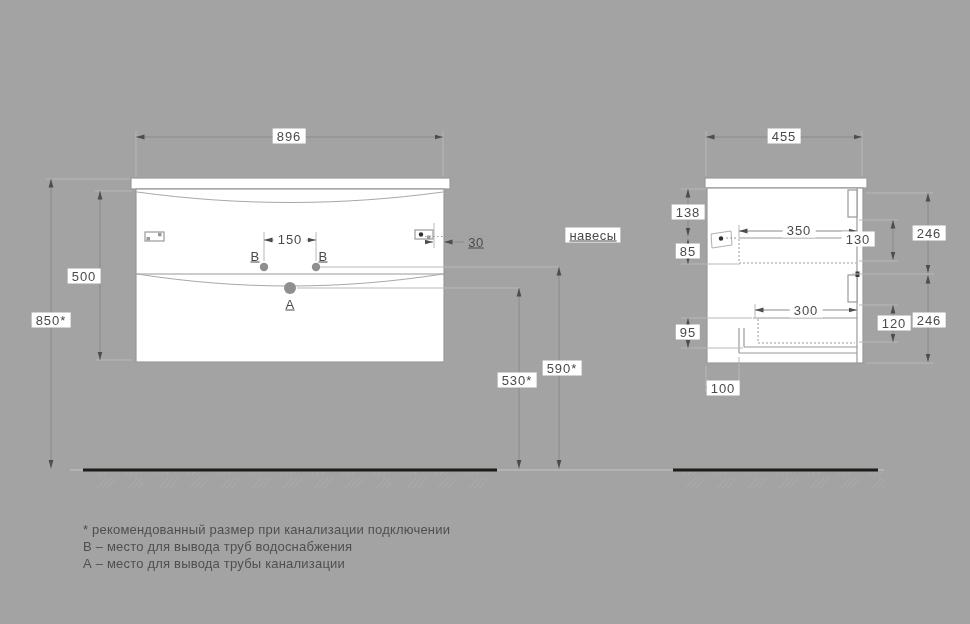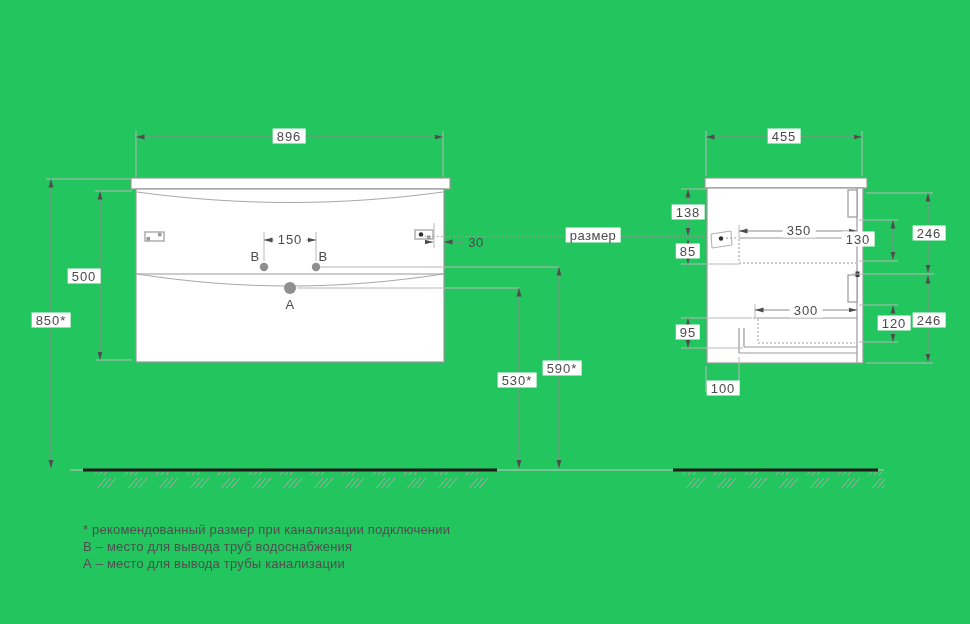--- a/index.html
+++ b/index.html
@@ -1,22 +1,22 @@
 <!DOCTYPE html>
 <html><head>
 <meta charset="utf-8">
 <style>
   html,body{margin:0;padding:0;background:#fff;}
-  .canvas{position:relative;width:970px;height:624px;background:#22c55e;overflow:hidden;
+  .canvas{position:relative;width:970px;height:624px;background:#a3a3a3;overflow:hidden;
           font-family:"Liberation Sans", sans-serif;}
   .canvas svg{position:absolute;left:0;top:0;}
   .lbl{position:absolute;transform:translate(-50%,-50%);font-size:13px;color:#4a4a4a;
        letter-spacing:1px;white-space:nowrap;line-height:1;}
   .lbl.bg{background:#fff;padding:1px 4px;}
-  .lbl.small{letter-spacing:0.5px;}
+  .lbl.small{letter-spacing:0.5px;text-decoration:underline;}
   .notes{position:absolute;left:83px;top:521px;font-size:13px;color:#4f4f4f;
          letter-spacing:0.2px;}
   .notes .note{height:17px;line-height:17px;white-space:nowrap;}
   
   .ln{stroke:#9a9a9a;stroke-width:1.2;fill:none;}
   .lnf{stroke:#9a9a9a;stroke-width:1.2;fill:#fff;}
   .ext{stroke:#b8b8b8;stroke-width:1;fill:none;}
   .dim{stroke:#8a8a8a;stroke-width:1;fill:none;}
   .dsh{stroke:#9a9a9a;stroke-width:1;fill:none;stroke-dasharray:2 2;}
   .dtl{stroke:#9c9c9c;stroke-width:1;fill:none;stroke-dasharray:1.5 2.5;}
@@ -165,21 +165,21 @@
   <div class="lbl bg" style="left:289px;top:136px">896</div>
   <div class="lbl bg" style="left:84px;top:276px">500</div>
   <div class="lbl bg" style="left:51px;top:320px">850*</div>
   <div class="lbl bg" style="left:290px;top:239px">150</div>
   <div class="lbl small" style="left:476px;top:242px">30</div>
   <div class="lbl small" style="left:255px;top:256px">B</div>
   <div class="lbl small" style="left:323px;top:256px">B</div>
   <div class="lbl small" style="left:290px;top:304px">A</div>
   <div class="lbl bg" style="left:517px;top:380px">530*</div>
   <div class="lbl bg" style="left:562px;top:368px">590*</div>
-  <div class="lbl bg small" style="left:593px;top:235px">размер</div>
+  <div class="lbl bg small" style="left:593px;top:235px">навесы</div>
 
   <div class="lbl bg" style="left:784px;top:136px">455</div>
   <div class="lbl bg" style="left:688px;top:212px">138</div>
   <div class="lbl bg" style="left:688px;top:251px">85</div>
   <div class="lbl bg" style="left:799px;top:230px">350</div>
   <div class="lbl bg" style="left:858px;top:239px">130</div>
   <div class="lbl bg" style="left:929px;top:233px">246</div>
   <div class="lbl bg" style="left:806px;top:310px">300</div>
   <div class="lbl bg" style="left:894px;top:323px">120</div>
   <div class="lbl bg" style="left:929px;top:320px">246</div>

